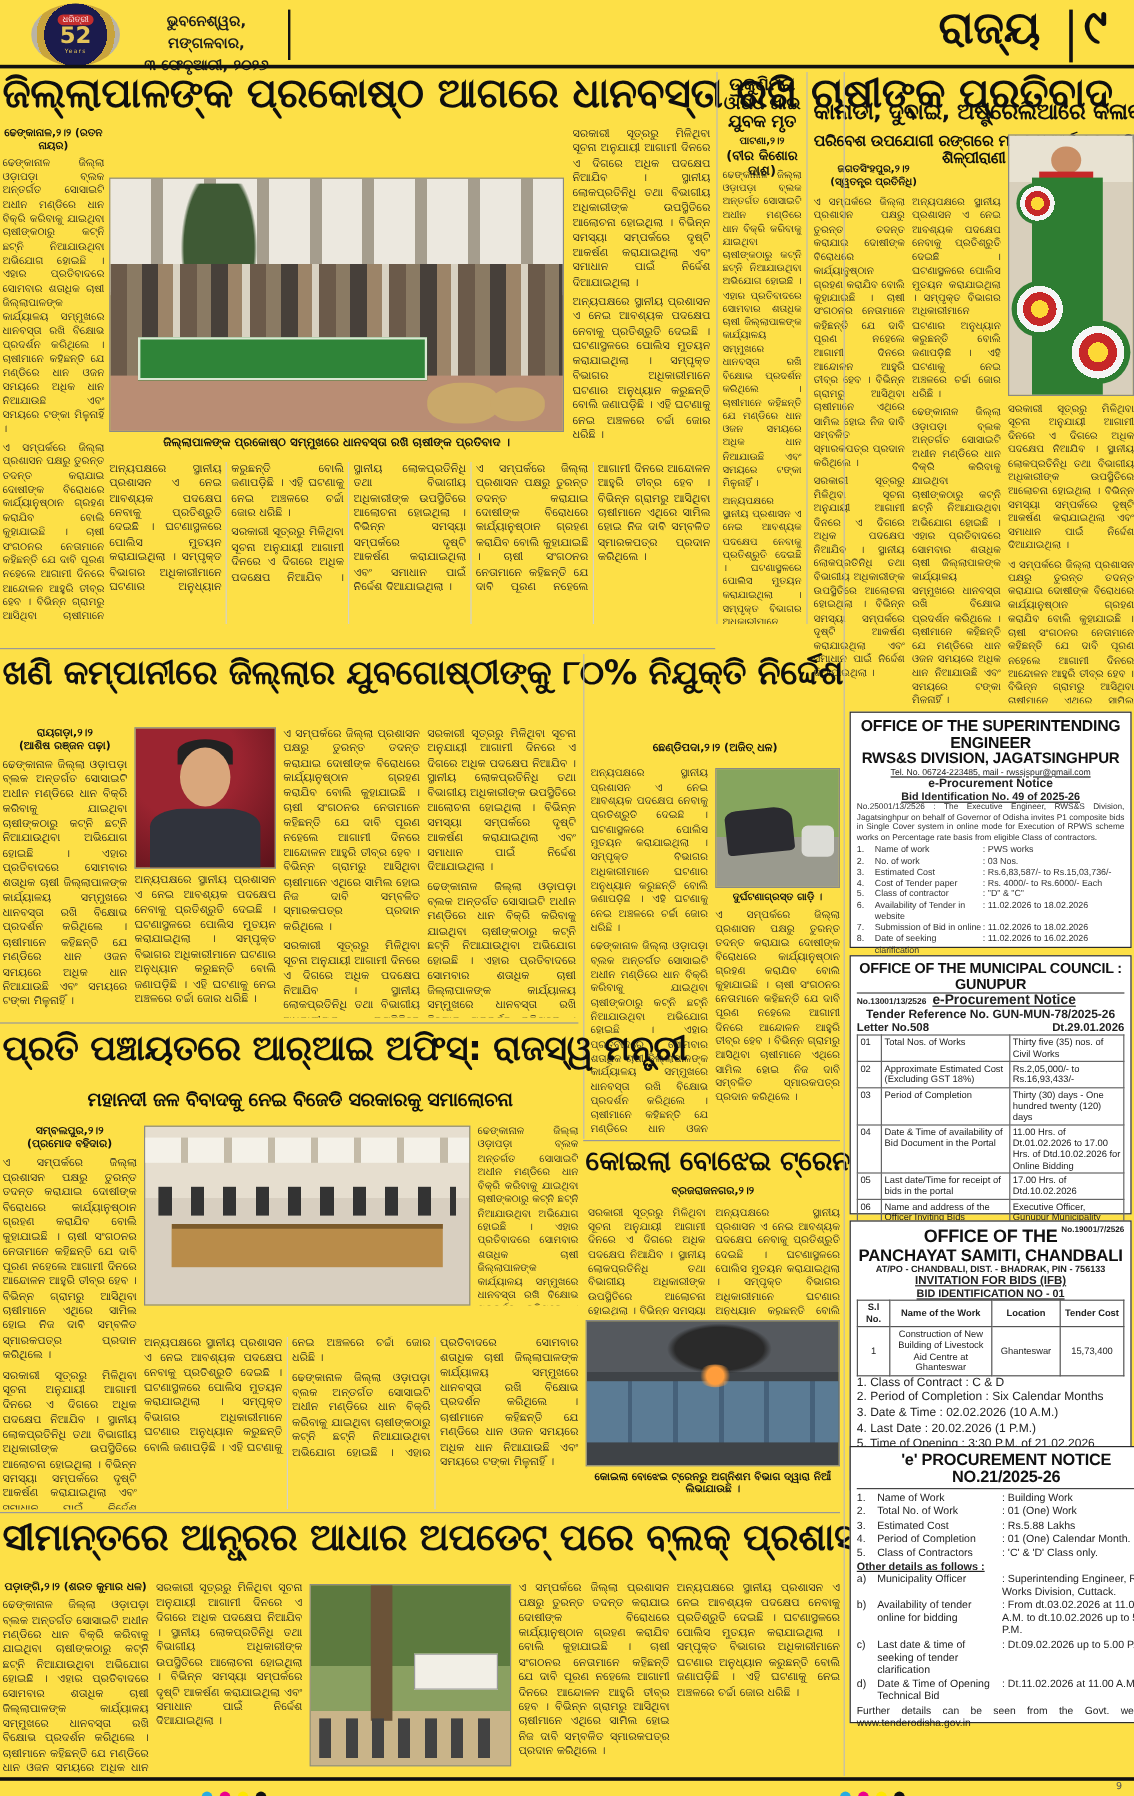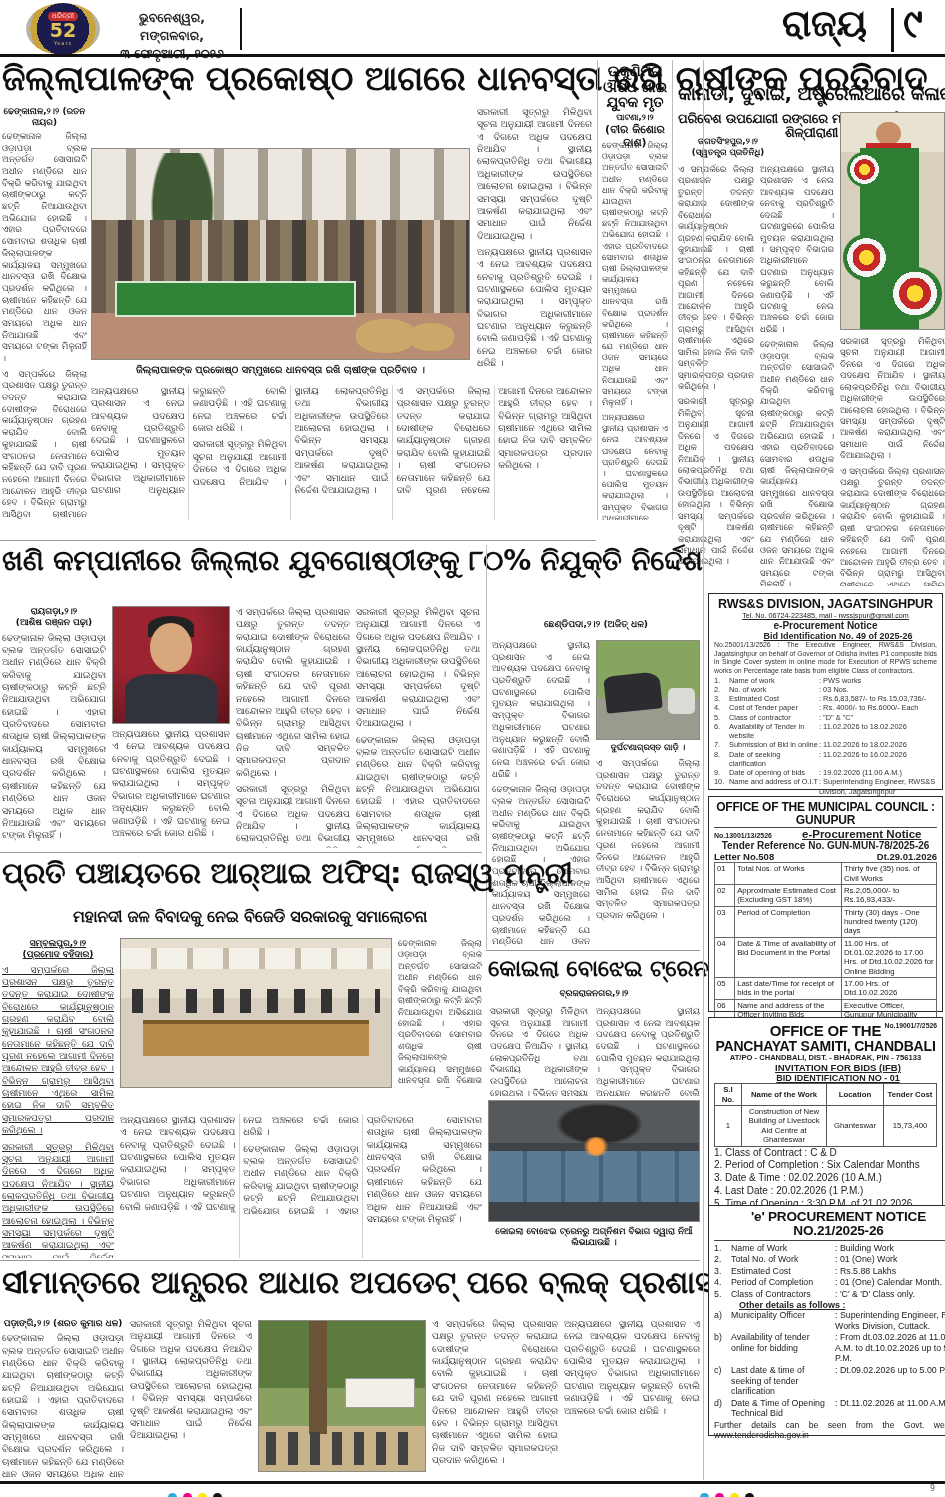--- a/index.html
+++ b/index.html
@@ -1,33 +1,33 @@
 <!DOCTYPE html>
 <html><head>
 <meta charset="utf-8">
 <style>
   html,body{margin:0;padding:0;background:#888;}
-  #paper{position:relative;width:945px;height:1497px;margin:0 auto;background:#ffffff;
+  #paper{position:relative;width:945px;height:1497px;margin:0 auto;background:#fde047;
          font-family:"DejaVu Sans",sans-serif;color:#1c1c1c;overflow:hidden;}
   .abs{position:absolute;}
   .hl{font-weight:800;color:#0f0f0f;line-height:1.08;letter-spacing:-.3px;}
   .body{font-size:9.3px;line-height:1.33;text-align:justify;color:#262626;overflow:hidden;}
   .body p{margin:0 0 4px 0;}
   .byline{font-weight:bold;text-align:center;font-size:9.5px;line-height:1.25;color:#111;margin-bottom:3px;}
   .caption{font-weight:bold;text-align:center;color:#111;}
   .photo{border:1px solid #8a8a84;box-sizing:border-box;overflow:hidden;}
   .rule-h{background:#111;}
   .rule-v{background:#bdbbb4;width:1px;}
   .subbox{border:2px solid #222;box-sizing:border-box;display:flex;align-items:center;justify-content:center;}
   
   .tender{border:1.6px solid #2b2b2b;background:#fff;box-sizing:border-box;padding:4px 5px;
           font-family:"Liberation Sans",sans-serif;color:#222;}
   .t-center{text-align:center;}
   .t-title{font-weight:800;line-height:1.05;letter-spacing:-.2px;color:#111;}
-  .t-u{text-decoration:underline;margin-left:25px;}
+  .t-u{text-decoration:underline;}
   .t-row{display:grid;grid-template-columns:15px 1fr 118px;font-size:7.4px;line-height:1.25;color:#333;}
   .t4-row{display:grid;grid-template-columns:17px 104px 1fr;font-size:8.8px;line-height:1.2;color:#222;margin-bottom:1px;}
   .t2-table{width:100%;border-collapse:collapse;font-size:7.8px;color:#222;}
   .t2-table td{border:1px solid #666;padding:1px 2px;vertical-align:top;line-height:1.2;}
   .t3-table{width:100%;border-collapse:collapse;font-size:7.8px;color:#222;}
   .t3-table td,.t3-table th{border:1px solid #555;padding:1px 2px;text-align:center;line-height:1.2;}
   .sign{font-weight:bold;text-align:right;color:#111;}
   .code{font-weight:bold;color:#111;}
   .dot{width:9px;height:9px;border-radius:50%;display:inline-block;margin-right:6px;}
   
@@ -229,21 +229,21 @@
     <div class="smoke"></div>
     <div class="wagons"></div>
     <div class="glow"></div>
   </div>
   <div class="abs caption" style="left:488px;top:1226px;width:212px;font-size:8.8px;">କୋଇଲା ବୋଝେଇ ଟ୍ରେନରୁ ଅଗ୍ନିଶମ ବିଭାଗ ଦ୍ୱାରା ନିଆଁ ଲିଭାଯାଉଛି ।</div>
 
   <div class="abs rule-h" style="left:0;top:852px;width:482px;height:1px;background:#999;"></div>
   <div class="abs hl" style="left:2px;top:858px;width:480px;font-size:29px;white-space:nowrap;">ପ୍ରତି ପଞ୍ଚାୟତରେ ଆର୍‌ଆଇ ଅଫିସ୍: ରାଜସ୍ୱ ମନ୍ତ୍ରୀ</div>
   <div class="abs hl" style="left:40px;top:908px;width:420px;font-size:16px;text-align:center;">ମହାନଦୀ ଜଳ ବିବାଦକୁ ନେଇ ବିଜେଡି ସରକାରକୁ ସମାଲୋଚନା</div>
 
-  <div class="abs body" style="left:2px;top:938px;width:112px;height:320px;text-decoration:underline;">
+  <div class="abs body" style="left:2px;top:938px;width:112px;height:320px;">
     <div class="byline" style="font-size:9px;margin-bottom:0;">ସମ୍ବଲପୁର,୨।୨</div>
     <div class="byline" style="font-size:9px;">(ପ୍ରମୋଦ ବହିଦାର)</div>
     <p>ଏ ସମ୍ପର୍କରେ ଜିଲ୍ଲା ପ୍ରଶାସନ ପକ୍ଷରୁ ତୁରନ୍ତ ତଦନ୍ତ କରାଯାଇ ଦୋଷୀଙ୍କ ବିରୋଧରେ କାର୍ଯ୍ୟାନୁଷ୍ଠାନ ଗ୍ରହଣ କରାଯିବ ବୋଲି କୁହାଯାଇଛି । ଚାଷୀ ସଂଗଠନର ନେତାମାନେ କହିଛନ୍ତି ଯେ ଦାବି ପୂରଣ ନହେଲେ ଆଗାମୀ ଦିନରେ ଆନ୍ଦୋଳନ ଆହୁରି ତୀବ୍ର ହେବ । ବିଭିନ୍ନ ଗ୍ରାମରୁ ଆସିଥିବା ଚାଷୀମାନେ ଏଥିରେ ସାମିଲ ହୋଇ ନିଜ ଦାବି ସମ୍ବଳିତ ସ୍ମାରକପତ୍ର ପ୍ରଦାନ କରିଥିଲେ ।</p>
     <p>ସରକାରୀ ସୂତ୍ରରୁ ମିଳିଥିବା ସୂଚନା ଅନୁଯାୟୀ ଆଗାମୀ ଦିନରେ ଏ ଦିଗରେ ଅଧିକ ପଦକ୍ଷେପ ନିଆଯିବ । ସ୍ଥାନୀୟ ଲୋକପ୍ରତିନିଧି ତଥା ବିଭାଗୀୟ ଅଧିକାରୀଙ୍କ ଉପସ୍ଥିତିରେ ଆଲୋଚନା ହୋଇଥିଲା । ବିଭିନ୍ନ ସମସ୍ୟା ସମ୍ପର୍କରେ ଦୃଷ୍ଟି ଆକର୍ଷଣ କରାଯାଇଥିଲା ଏବଂ ସମାଧାନ ପାଇଁ ନିର୍ଦ୍ଦେଶ ଦିଆଯାଇଥିଲା ।</p>
   </div>
 
   <div class="abs photo ph-meet" style="left:120px;top:938px;width:272px;height:150px;">
     <div class="win"></div>
     <div class="people"></div>
     <div class="table"></div>
@@ -275,20 +275,21 @@
   <div class="abs body" style="left:432px;top:1318px;width:126px;height:160px;">
     <p>ଏ ସମ୍ପର୍କରେ ଜିଲ୍ଲା ପ୍ରଶାସନ ପକ୍ଷରୁ ତୁରନ୍ତ ତଦନ୍ତ କରାଯାଇ ଦୋଷୀଙ୍କ ବିରୋଧରେ କାର୍ଯ୍ୟାନୁଷ୍ଠାନ ଗ୍ରହଣ କରାଯିବ ବୋଲି କୁହାଯାଇଛି । ଚାଷୀ ସଂଗଠନର ନେତାମାନେ କହିଛନ୍ତି ଯେ ଦାବି ପୂରଣ ନହେଲେ ଆଗାମୀ ଦିନରେ ଆନ୍ଦୋଳନ ଆହୁରି ତୀବ୍ର ହେବ । ବିଭିନ୍ନ ଗ୍ରାମରୁ ଆସିଥିବା ଚାଷୀମାନେ ଏଥିରେ ସାମିଲ ହୋଇ ନିଜ ଦାବି ସମ୍ବଳିତ ସ୍ମାରକପତ୍ର ପ୍ରଦାନ କରିଥିଲେ ।</p>
   </div>
   <div class="abs body" style="left:564px;top:1318px;width:136px;height:160px;">
     <p>ଅନ୍ୟପକ୍ଷରେ ସ୍ଥାନୀୟ ପ୍ରଶାସନ ଏ ନେଇ ଆବଶ୍ୟକ ପଦକ୍ଷେପ ନେବାକୁ ପ୍ରତିଶ୍ରୁତି ଦେଇଛି । ଘଟଣାସ୍ଥଳରେ ପୋଲିସ ମୁତୟନ କରାଯାଇଥିଲା । ସମ୍ପୃକ୍ତ ବିଭାଗର ଅଧିକାରୀମାନେ ଘଟଣାର ଅନୁଧ୍ୟାନ କରୁଛନ୍ତି ବୋଲି ଜଣାପଡ଼ିଛି । ଏହି ଘଟଣାକୁ ନେଇ ଅଞ୍ଚଳରେ ଚର୍ଚ୍ଚା ଜୋର ଧରିଛି ।</p>
   </div>
 
   <div class="abs rule-v" style="left:703px;top:60px;height:1420px;"></div>
 
   <div class="abs tender" style="left:708px;top:593px;width:235px;height:197px;">
+    <div class="t-center t-title" style="font-size:13.2px;">OFFICE OF THE SUPERINTENDING ENGINEER</div>
     <div class="t-center t-title" style="font-size:12.6px;">RWS&amp;S DIVISION, JAGATSINGHPUR</div>
     <div class="t-center" style="font-size:7.2px;text-decoration:underline;">Tel. No. 06724-223485, mail - rwssjspur@gmail.com</div>
     <div class="t-center" style="font-size:10px;font-weight:bold;">e-Procurement Notice</div>
     <div class="t-center t-u" style="font-size:9px;font-weight:bold;">Bid Identification No. 49 of 2025-26</div>
     <div style="font-size:6.9px;line-height:1.25;text-align:justify;color:#333;">No.25001/13/2526 : The Executive Engineer, RWS&amp;S Division, Jagatsinghpur on behalf of Governor of Odisha invites P1 composite bids in Single Cover system in online mode for Execution of RPWS scheme works on Percentage rate basis from eligible Class of contractors.</div>
     <div>
 
         <div class="t-row">
           <span>1.</span>
           <span>Name of work</span>

